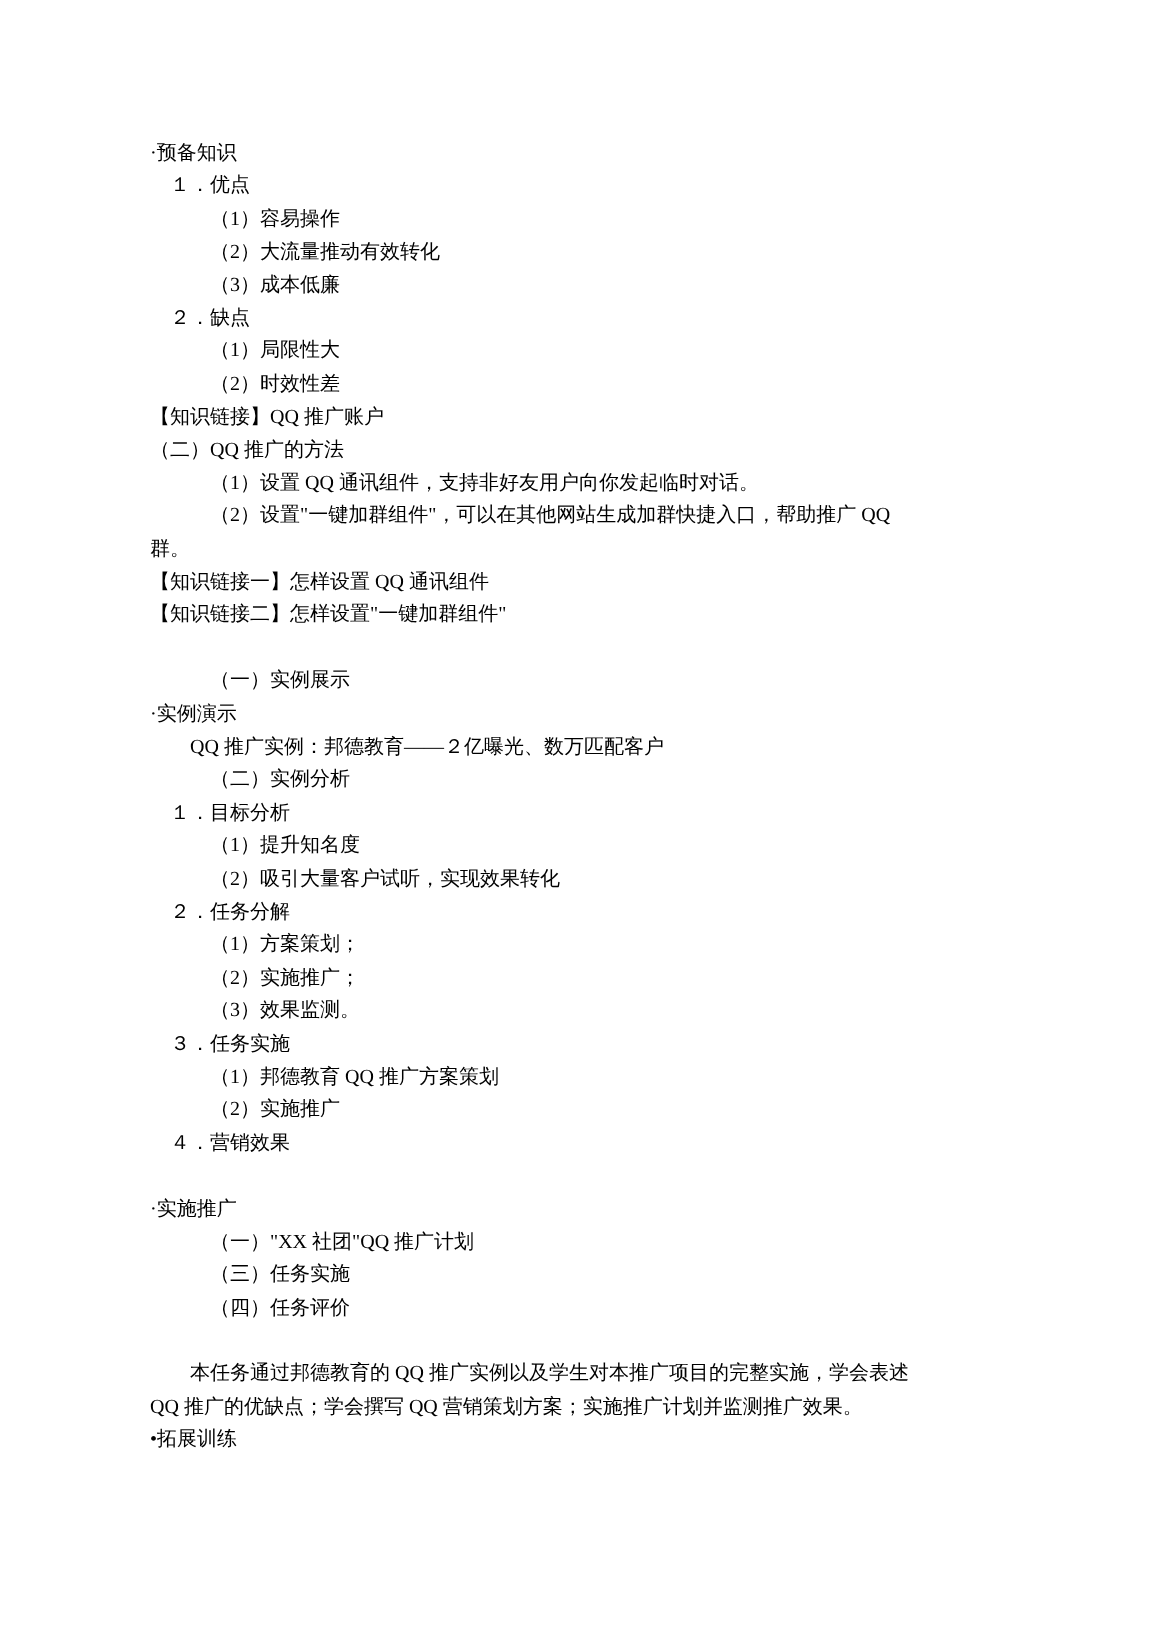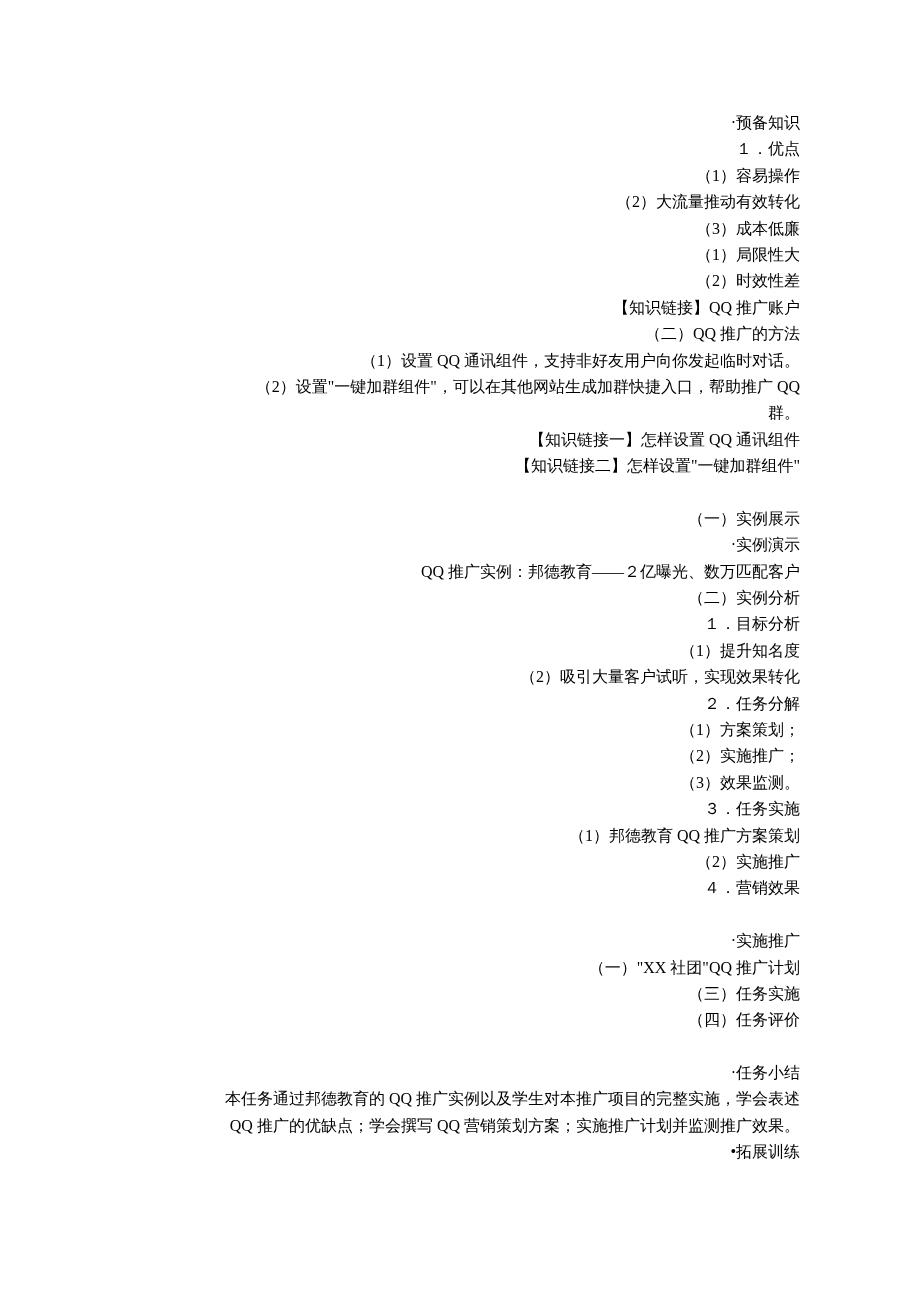--- a/index.html
+++ b/index.html
@@ -13,38 +13,38 @@
   }
   .page {
     width: 920px;
     min-height: 1301px;
     margin: 0 auto;
     padding: 110px 120px 80px 120px;
     box-sizing: border-box;
   }
   .line {
     white-space: pre;
-    text-align: right;
   }
   .i0 { padding-left: 0; }
   .i1 { padding-left: 2em; }
   .i2 { padding-left: 3em; }
   .i-half { padding-left: 1em; }
   .blank { height: 1.65em; }
 </style>
 </head>
 <body>
 
 <div class="page">
 
   <div class="line i0">·预备知识</div>
   <div class="line i-half">１．优点</div>
   <div class="line i2">（1）容易操作</div>
   <div class="line i2">（2）大流量推动有效转化</div>
   <div class="line i2">（3）成本低廉</div>
+  <div class="line i-half">２．缺点</div>
   <div class="line i2">（1）局限性大</div>
   <div class="line i2">（2）时效性差</div>
   <div class="line i0">【知识链接】QQ 推广账户</div>
   <div class="line i0">（二）QQ 推广的方法</div>
   <div class="line i2">（1）设置 QQ 通讯组件，支持非好友用户向你发起临时对话。</div>
   <div class="line i2">（2）设置"一键加群组件"，可以在其他网站生成加群快捷入口，帮助推广 QQ</div>
   <div class="line i0">群。</div>
   <div class="line i0">【知识链接一】怎样设置 QQ 通讯组件</div>
   <div class="line i0">【知识链接二】怎样设置"一键加群组件"</div>
 
@@ -68,18 +68,17 @@
 
   <div class="blank"></div>
 
   <div class="line i0">·实施推广</div>
   <div class="line i2">（一）"XX 社团"QQ 推广计划</div>
   <div class="line i2">（三）任务实施</div>
   <div class="line i2">（四）任务评价</div>
 
   <div class="blank"></div>
 
-  <div class="line i0">·任务小结</div>
   <div class="line i1">本任务通过邦德教育的 QQ 推广实例以及学生对本推广项目的完整实施，学会表述</div>
   <div class="line i0">QQ 推广的优缺点；学会撰写 QQ 营销策划方案；实施推广计划并监测推广效果。</div>
   <div class="line i0">•拓展训练</div>
 
 </div>
 
 </body></html>

